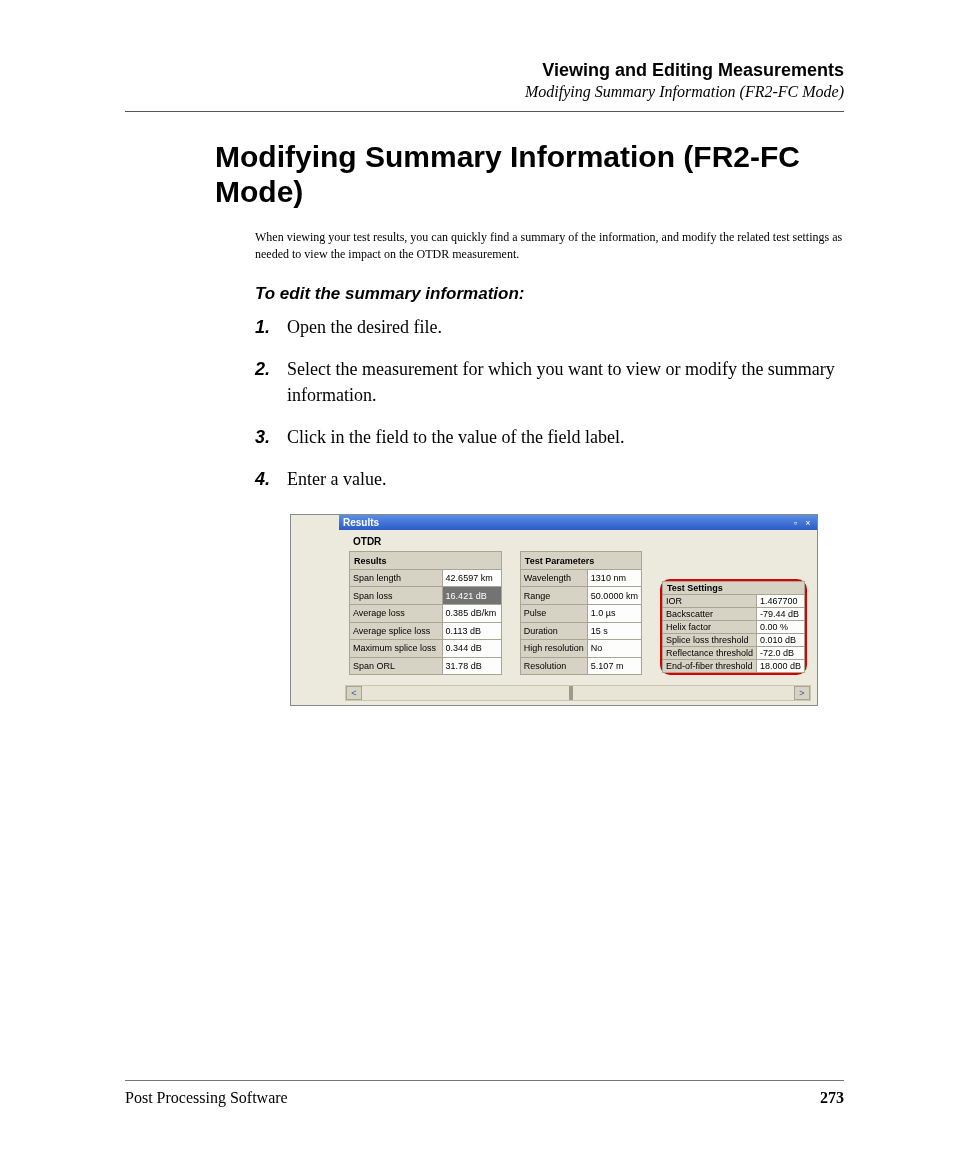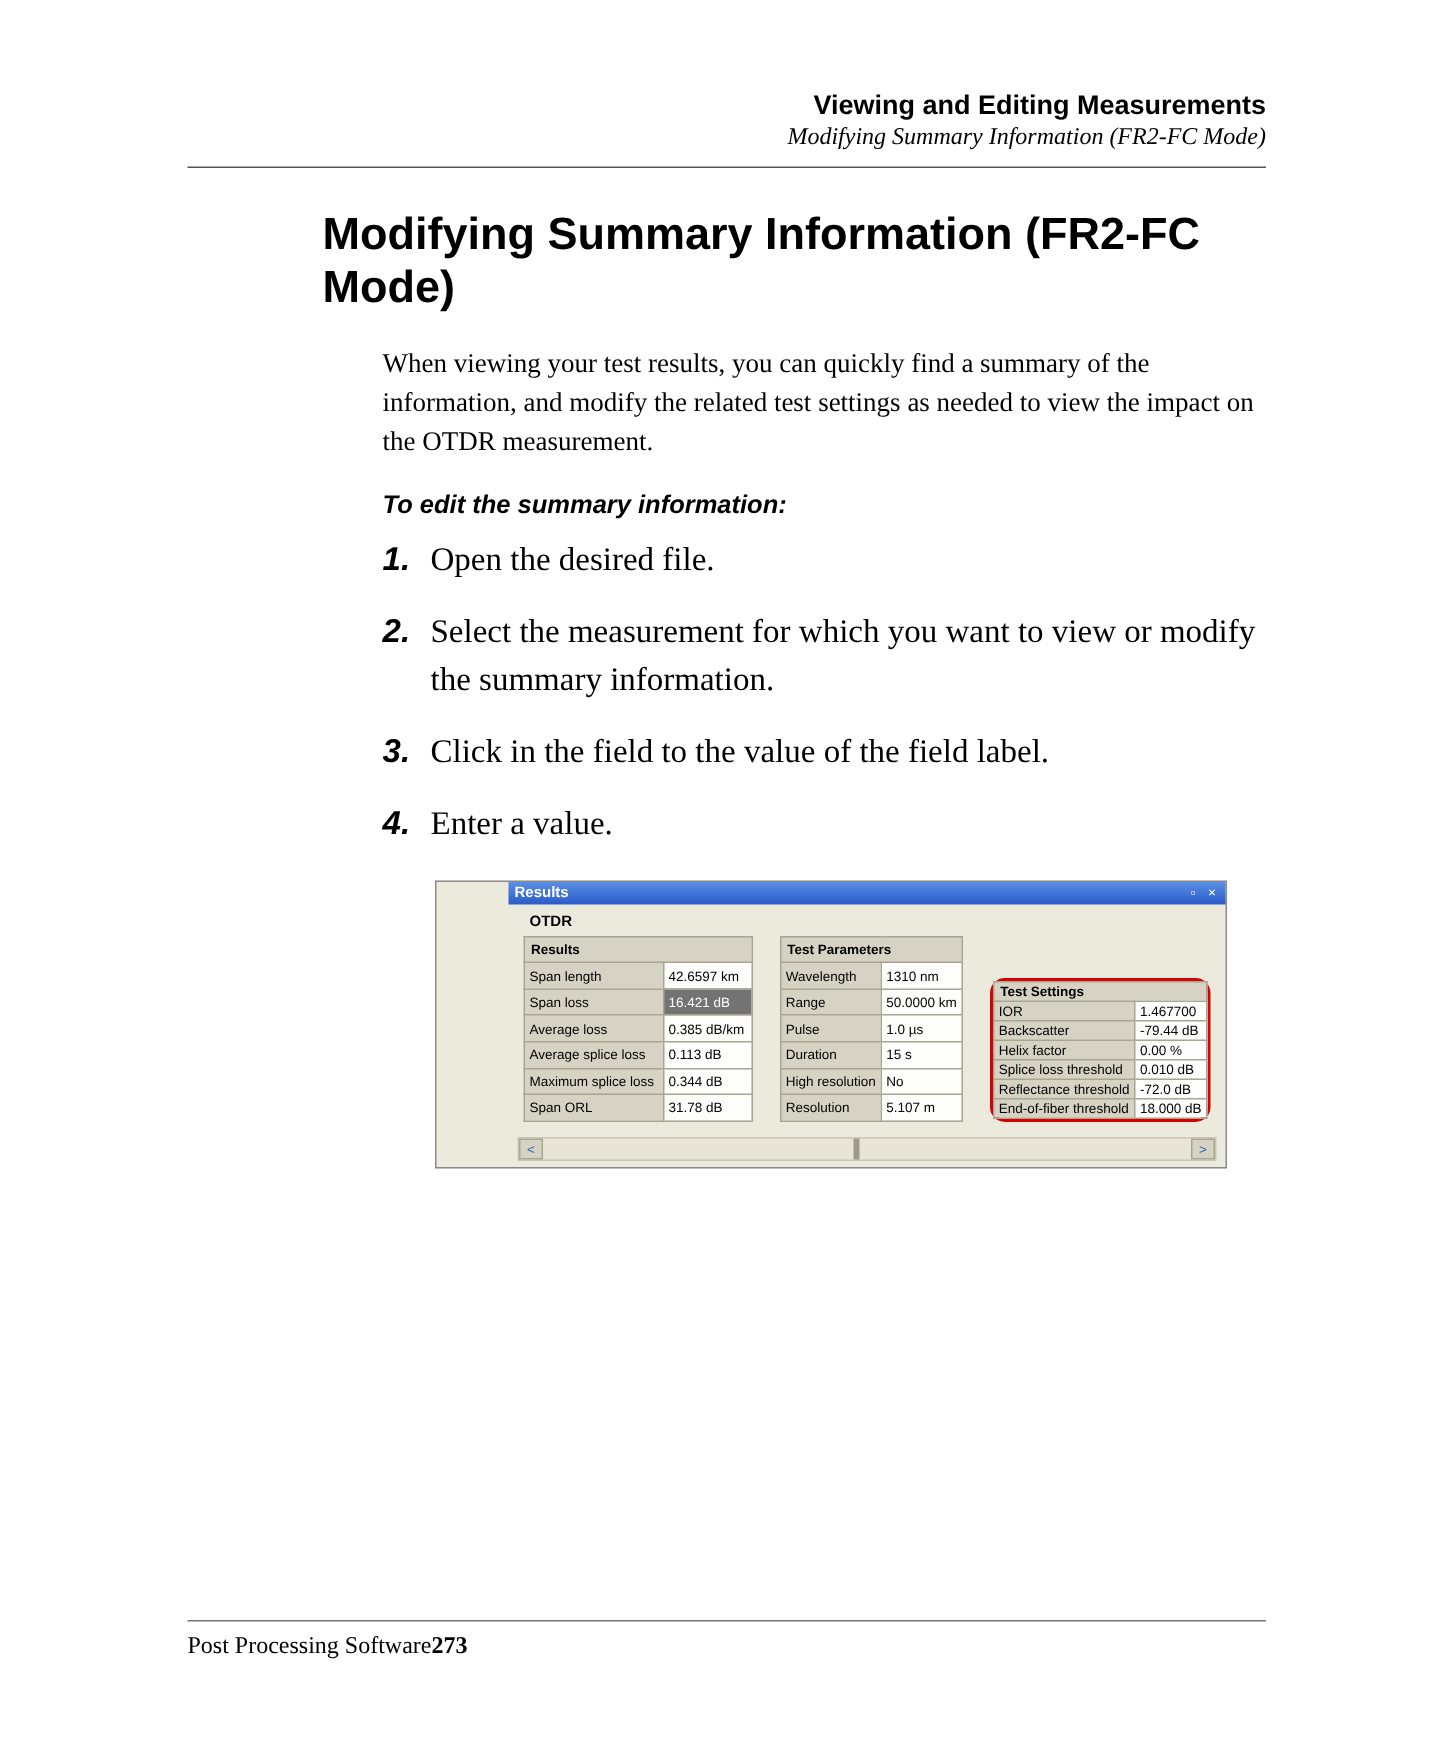--- a/index.html
+++ b/index.html
@@ -37,40 +37,40 @@
     margin: 10px 0 28px 0;
   }
   .h1 {
     font-family: "Segoe UI", Arial, sans-serif;
     font-weight: 700;
     font-size: 30px;
     line-height: 1.15;
     margin: 0 0 20px 90px;
   }
   .body-text {
-    font-size: 18px;
+    font-size: 12px;
     line-height: 1.45;
     margin: 0 0 20px 130px;
   }
   .sub-h {
     font-family: "Segoe UI", Arial, sans-serif;
     font-weight: 700;
     font-style: italic;
     font-size: 17px;
     margin: 0 0 10px 130px;
   }
   .steps {
     margin: 0 0 22px 130px;
     padding: 0;
     list-style: none;
     counter-reset: step;
   }
   .steps li {
     counter-increment: step;
-    font-size: 22px;
+    font-size: 18px;
     line-height: 1.45;
     margin-bottom: 16px;
     position: relative;
     padding-left: 32px;
   }
   .steps li::before {
     content: counter(step) ".";
     font-family: "Segoe UI", Arial, sans-serif;
     font-weight: 700;
     font-style: italic;
@@ -177,20 +177,21 @@
   }
 
   .footer {
     position: absolute;
     bottom: 52px;
     left: 125px;
     right: 110px;
     border-top: 1px solid #777;
     padding-top: 8px;
     display: flex;
+    justify-content: space-between;
     font-size: 16px;
   }
   .footer .pg { font-weight: 700; }
 </style>
 </head>
 <body>
 
 <div class="page">
 
   <div class="hdr">

